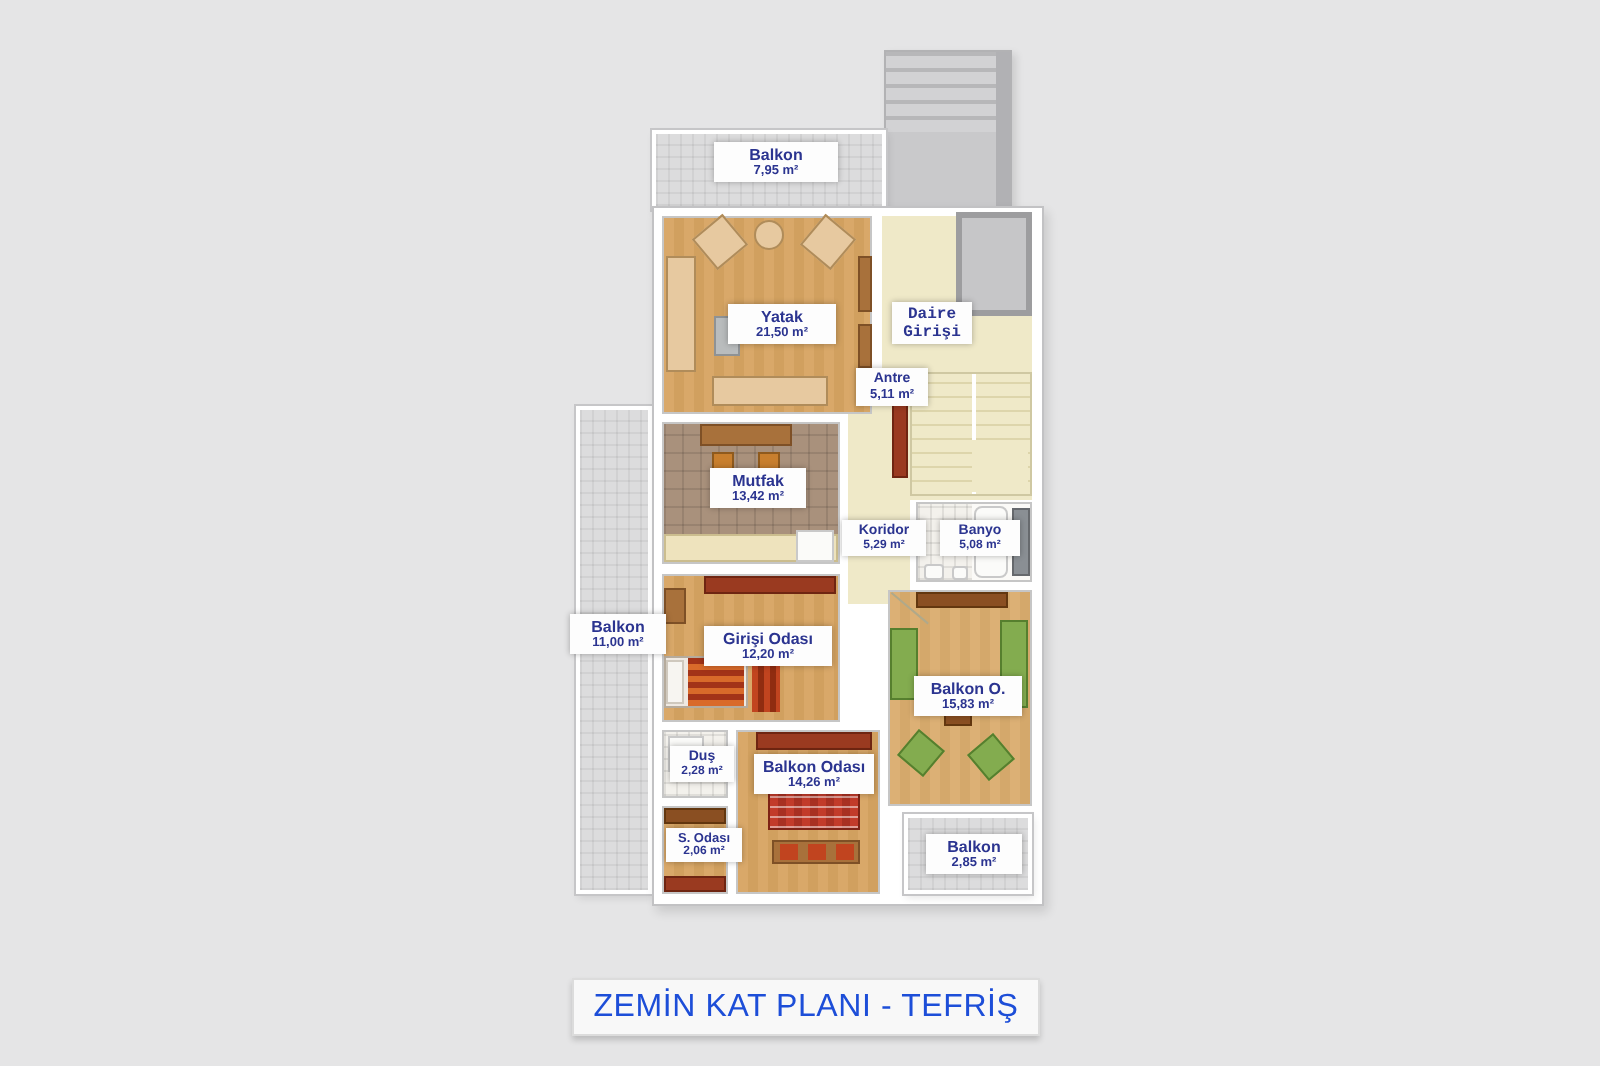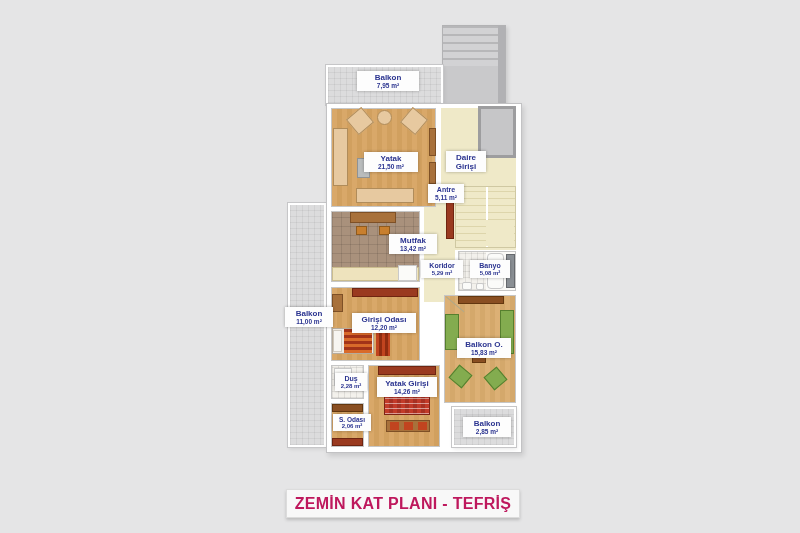--- a/index.html
+++ b/index.html
@@ -36,37 +36,37 @@
 
   .stairwell{position:absolute;left:455px;top:186px;width:61px;height:62px;
     background:repeating-linear-gradient(0deg,#efe9c8 0 6px,#ddd5ab 6px 7px);border:1px solid #cfc8a2;box-sizing:border-box;}
   .stairwell .mid{position:absolute;left:50%;top:0;width:2px;height:100%;background:#fff;}
   .stairwell .landing{position:absolute;right:1px;bottom:1px;width:28px;height:26px;background:#efe9c8;}
 
   
   .lbl{position:absolute;background:#fdfdfd;color:#2b3490;text-align:center;
     padding:2px 4px 1px 4px;box-shadow:0 0 3px rgba(0,0,0,.30);line-height:1.15;z-index:30;}
   .lbl .nm{display:block;font-size:8px;font-weight:bold;white-space:nowrap;}
-  .lbl .nm.wrap{white-space:normal;}
+  .lbl .nm.wrap{white-space:normal;font-family:Liberation Mono, monospace;}
   .lbl .ar{display:block;font-size:6.5px;font-weight:600;}
 
   
   .fur{position:absolute;box-sizing:border-box;z-index:10;}
   .beige{background:#e7c9a0;border:1px solid #b08c5a;}
   .brown{background:#a8713b;border:1px solid #7e5026;}
   .dbrown{background:#8a4f22;border:1px solid #63370f;}
   .redw{background:#9a3a20;border:1px solid #6f2511;}
   .green{background:#83ac4f;border:1px solid #567f2e;}
   .gray{background:#b9bcbd;border:1px solid #8f9294;}
   .whitef{background:#fbfbf9;border:1px solid #c9c9c9;}
 
   .title-bar{position:absolute;left:286px;top:489px;width:232px;height:27px;background:#f8f8f8;
     border:1px solid #dcdcdc;box-shadow:0 2px 3px rgba(0,0,0,.18);
     display:flex;align-items:center;justify-content:center;}
-  .title-bar span{font-size:16px;font-weight:bold;color:#be185d;letter-spacing:.3px;white-space:nowrap;}
+  .title-bar span{font-size:16px;font-weight:normal;color:#1d4ed8;letter-spacing:.3px;white-space:nowrap;}
 </style>
 </head>
 <body>
 
 <div id="stage">
 
   <div class="stairs-ext">
     <div class="treads"></div>
     <div class="edge"></div>
   </div>
@@ -157,21 +157,21 @@
     <span class="nm">Yatak</span>
     <span class="ar">21,50 m²</span>
   </div>
   <div class="lbl" style="left:446px;top:151px;width:32px;">
     <span class="nm wrap">Daire Girişi</span>
   </div>
   <div class="lbl" style="left:428px;top:184px;width:28px;">
     <span class="nm" style="font-size:7px;">Antre</span>
     <span class="ar">5,11 m²</span>
   </div>
-  <div class="lbl" style="left:355px;top:234px;width:40px;margin-left:34px;">
+  <div class="lbl" style="left:355px;top:234px;width:40px;">
     <span class="nm">Mutfak</span>
     <span class="ar">13,42 m²</span>
   </div>
   <div class="lbl" style="left:421px;top:260px;width:34px;">
     <span class="nm" style="font-size:7px;">Koridor</span>
     <span class="ar" style="font-size:6px;">5,29 m²</span>
   </div>
   <div class="lbl" style="left:470px;top:260px;width:32px;">
     <span class="nm" style="font-size:7px;">Banyo</span>
     <span class="ar" style="font-size:6px;">5,08 m²</span>
@@ -186,21 +186,21 @@
   </div>
   <div class="lbl" style="left:457px;top:338px;width:46px;">
     <span class="nm">Balkon O.</span>
     <span class="ar">15,83 m²</span>
   </div>
   <div class="lbl" style="left:335px;top:373px;width:24px;">
     <span class="nm" style="font-size:7px;">Duş</span>
     <span class="ar" style="font-size:6px;">2,28 m²</span>
   </div>
   <div class="lbl" style="left:377px;top:377px;width:52px;">
-    <span class="nm">Yatak Girişi</span>
+    <span class="nm">Balkon Odası</span>
     <span class="ar">14,26 m²</span>
   </div>
   <div class="lbl" style="left:333px;top:414px;width:30px;">
     <span class="nm" style="font-size:6.5px;">S. Odası</span>
     <span class="ar" style="font-size:6px;">2,06 m²</span>
   </div>
   <div class="lbl" style="left:463px;top:417px;width:40px;">
     <span class="nm">Balkon</span>
     <span class="ar">2,85 m²</span>
   </div>

